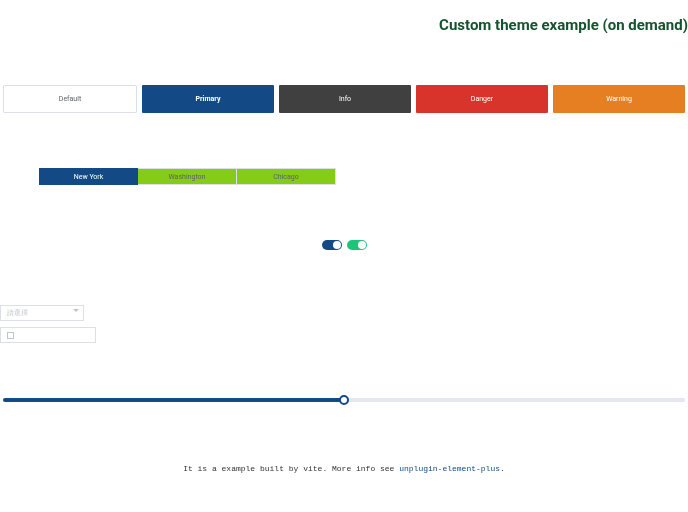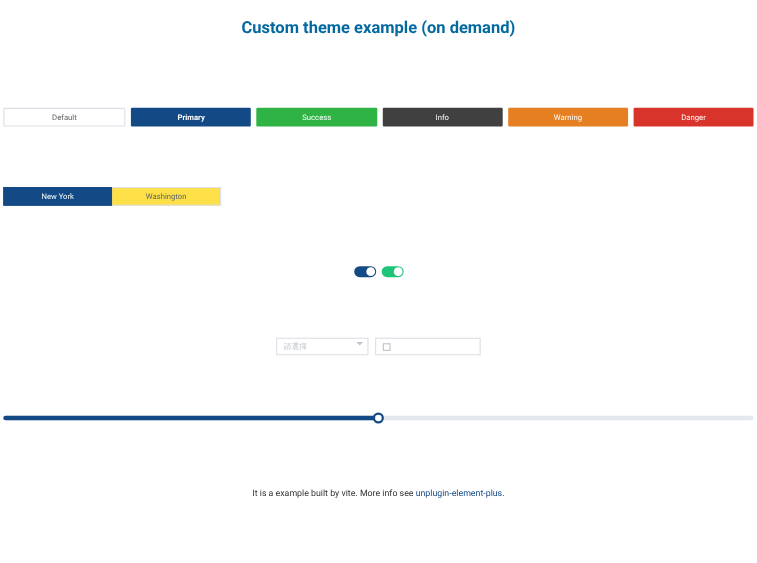--- a/index.html
+++ b/index.html
@@ -5,36 +5,36 @@
   * { box-sizing: border-box; margin: 0; padding: 0; }
   body {
     width: 688px;
     height: 512px;
     font-family: -apple-system, BlinkMacSystemFont, "Segoe UI", Roboto, sans-serif;
     background: #fff;
     font-size: 9px;
     color: #333;
   }
   .title {
-    text-align: center;
+    text-align: right;
     font-weight: bold;
     font-size: 15px;
-    color: #0369a1;
+    color: #14532d;
     margin-top: 16px;
-    margin-bottom: 64px;
+    margin-bottom: 51px;
   }
   .buttons-row {
     display: flex;
     gap: 5px;
     padding: 0 3px;
     margin-bottom: 55px;
   }
   .btn {
     flex: 1;
-    height: 17px;
+    height: 28px;
     display: flex;
     align-items: center;
     justify-content: center;
     font-size: 7px;
     color: #fff;
     cursor: pointer;
     border-radius: 1px;
   }
   .btn-default { background: #fff; border: 1px solid #dcdfe6; color: #606266; }
   .btn-primary { background: #134a86; font-weight: bold; }
@@ -52,24 +52,24 @@
     width: 99px;
     height: 17px;
     display: flex;
     align-items: center;
     justify-content: center;
     font-size: 7px;
     border: 1px solid #dcdfe6;
     border-left: none;
     color: #606266;
     cursor: pointer;
-    background: #fde047;
+    background: #84cc16;
   }
   .tab:first-child { border-left: 1px solid #dcdfe6; }
-  .tab.active { background: #134a86; color: #fff; border-color: #134a86; }
+  .tab.active { background: #134a86; color: #fff; border-color: #134a86; margin-left: 36px; }
 
   .switches-row {
     display: flex;
     justify-content: center;
     gap: 5px;
     margin-bottom: 55px;
   }
   .switch {
     width: 20px;
     height: 10px;
@@ -87,20 +87,21 @@
   .switch-off { background: #134a86; }
   .switch-off .knob { right: 1px; }
   .switch-on { background: #1fc47a; }
   .switch-on .knob { right: 1px; }
 
   .inputs-row {
     display: flex;
     justify-content: center;
     gap: 6px;
     margin-bottom: 55px;
+    flex-direction: column;
   }
   .select-input, .date-input {
     height: 16px;
     border: 1px solid #dcdfe6;
     display: flex;
     align-items: center;
     font-size: 7px;
     color: #c0c4cc;
     padding: 0 6px;
     position: relative;
@@ -147,40 +148,41 @@
     background: #fff;
     border-radius: 50%;
     top: -3px;
     transform: translateX(-5px);
   }
 
   .footer {
     text-align: center;
     font-size: 8px;
     color: #333;
+    font-family: Liberation Mono, monospace;
   }
   .footer a { color: #134a86; text-decoration: none; }
 </style>
 </head>
 <body>
 
 <h1 class="title">Custom theme example (on demand)</h1>
 
 <div class="buttons-row">
   <div class="btn btn-default">Default</div>
   <div class="btn btn-primary">Primary</div>
-  <div class="btn btn-success">Success</div>
   <div class="btn btn-info">Info</div>
+  <div class="btn btn-danger">Danger</div>
   <div class="btn btn-warning">Warning</div>
-  <div class="btn btn-danger">Danger</div>
 </div>
 
 <div class="tabs-row">
   <div class="tab active">New York</div>
   <div class="tab">Washington</div>
+  <div class="tab">Chicago</div>
 </div>
 
 <div class="switches-row">
   <div class="switch switch-off">
     <div class="knob"></div>
   </div>
   <div class="switch switch-on">
     <div class="knob"></div>
   </div>
 </div>

